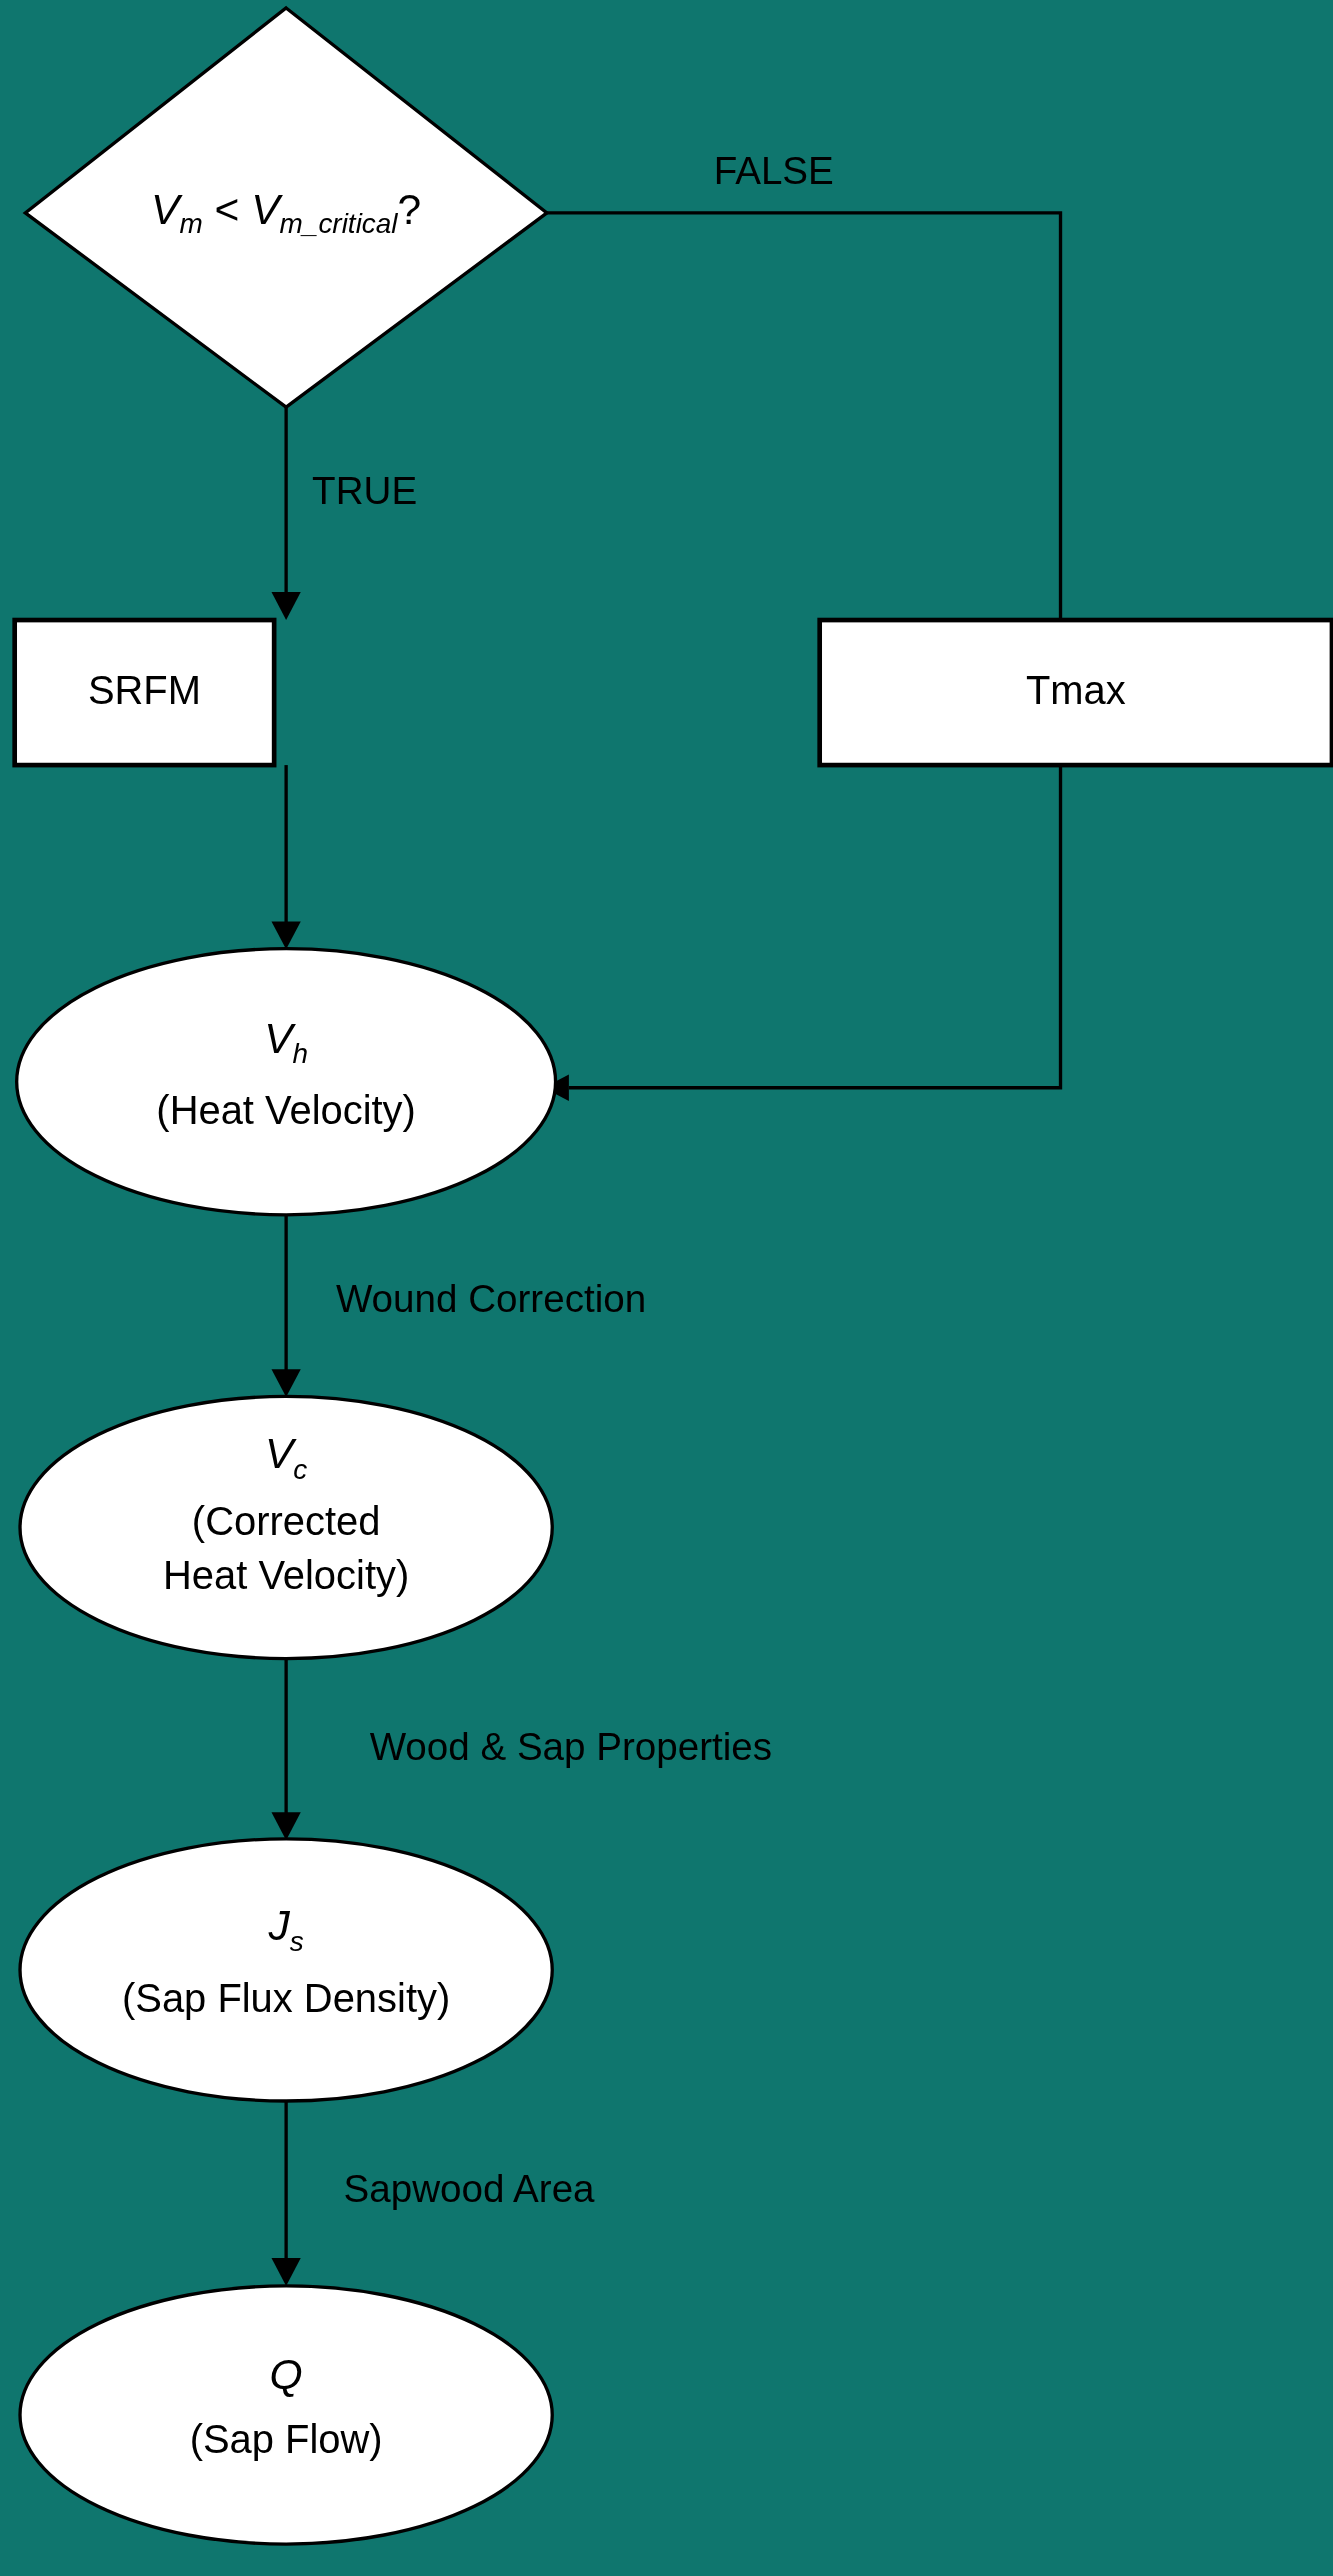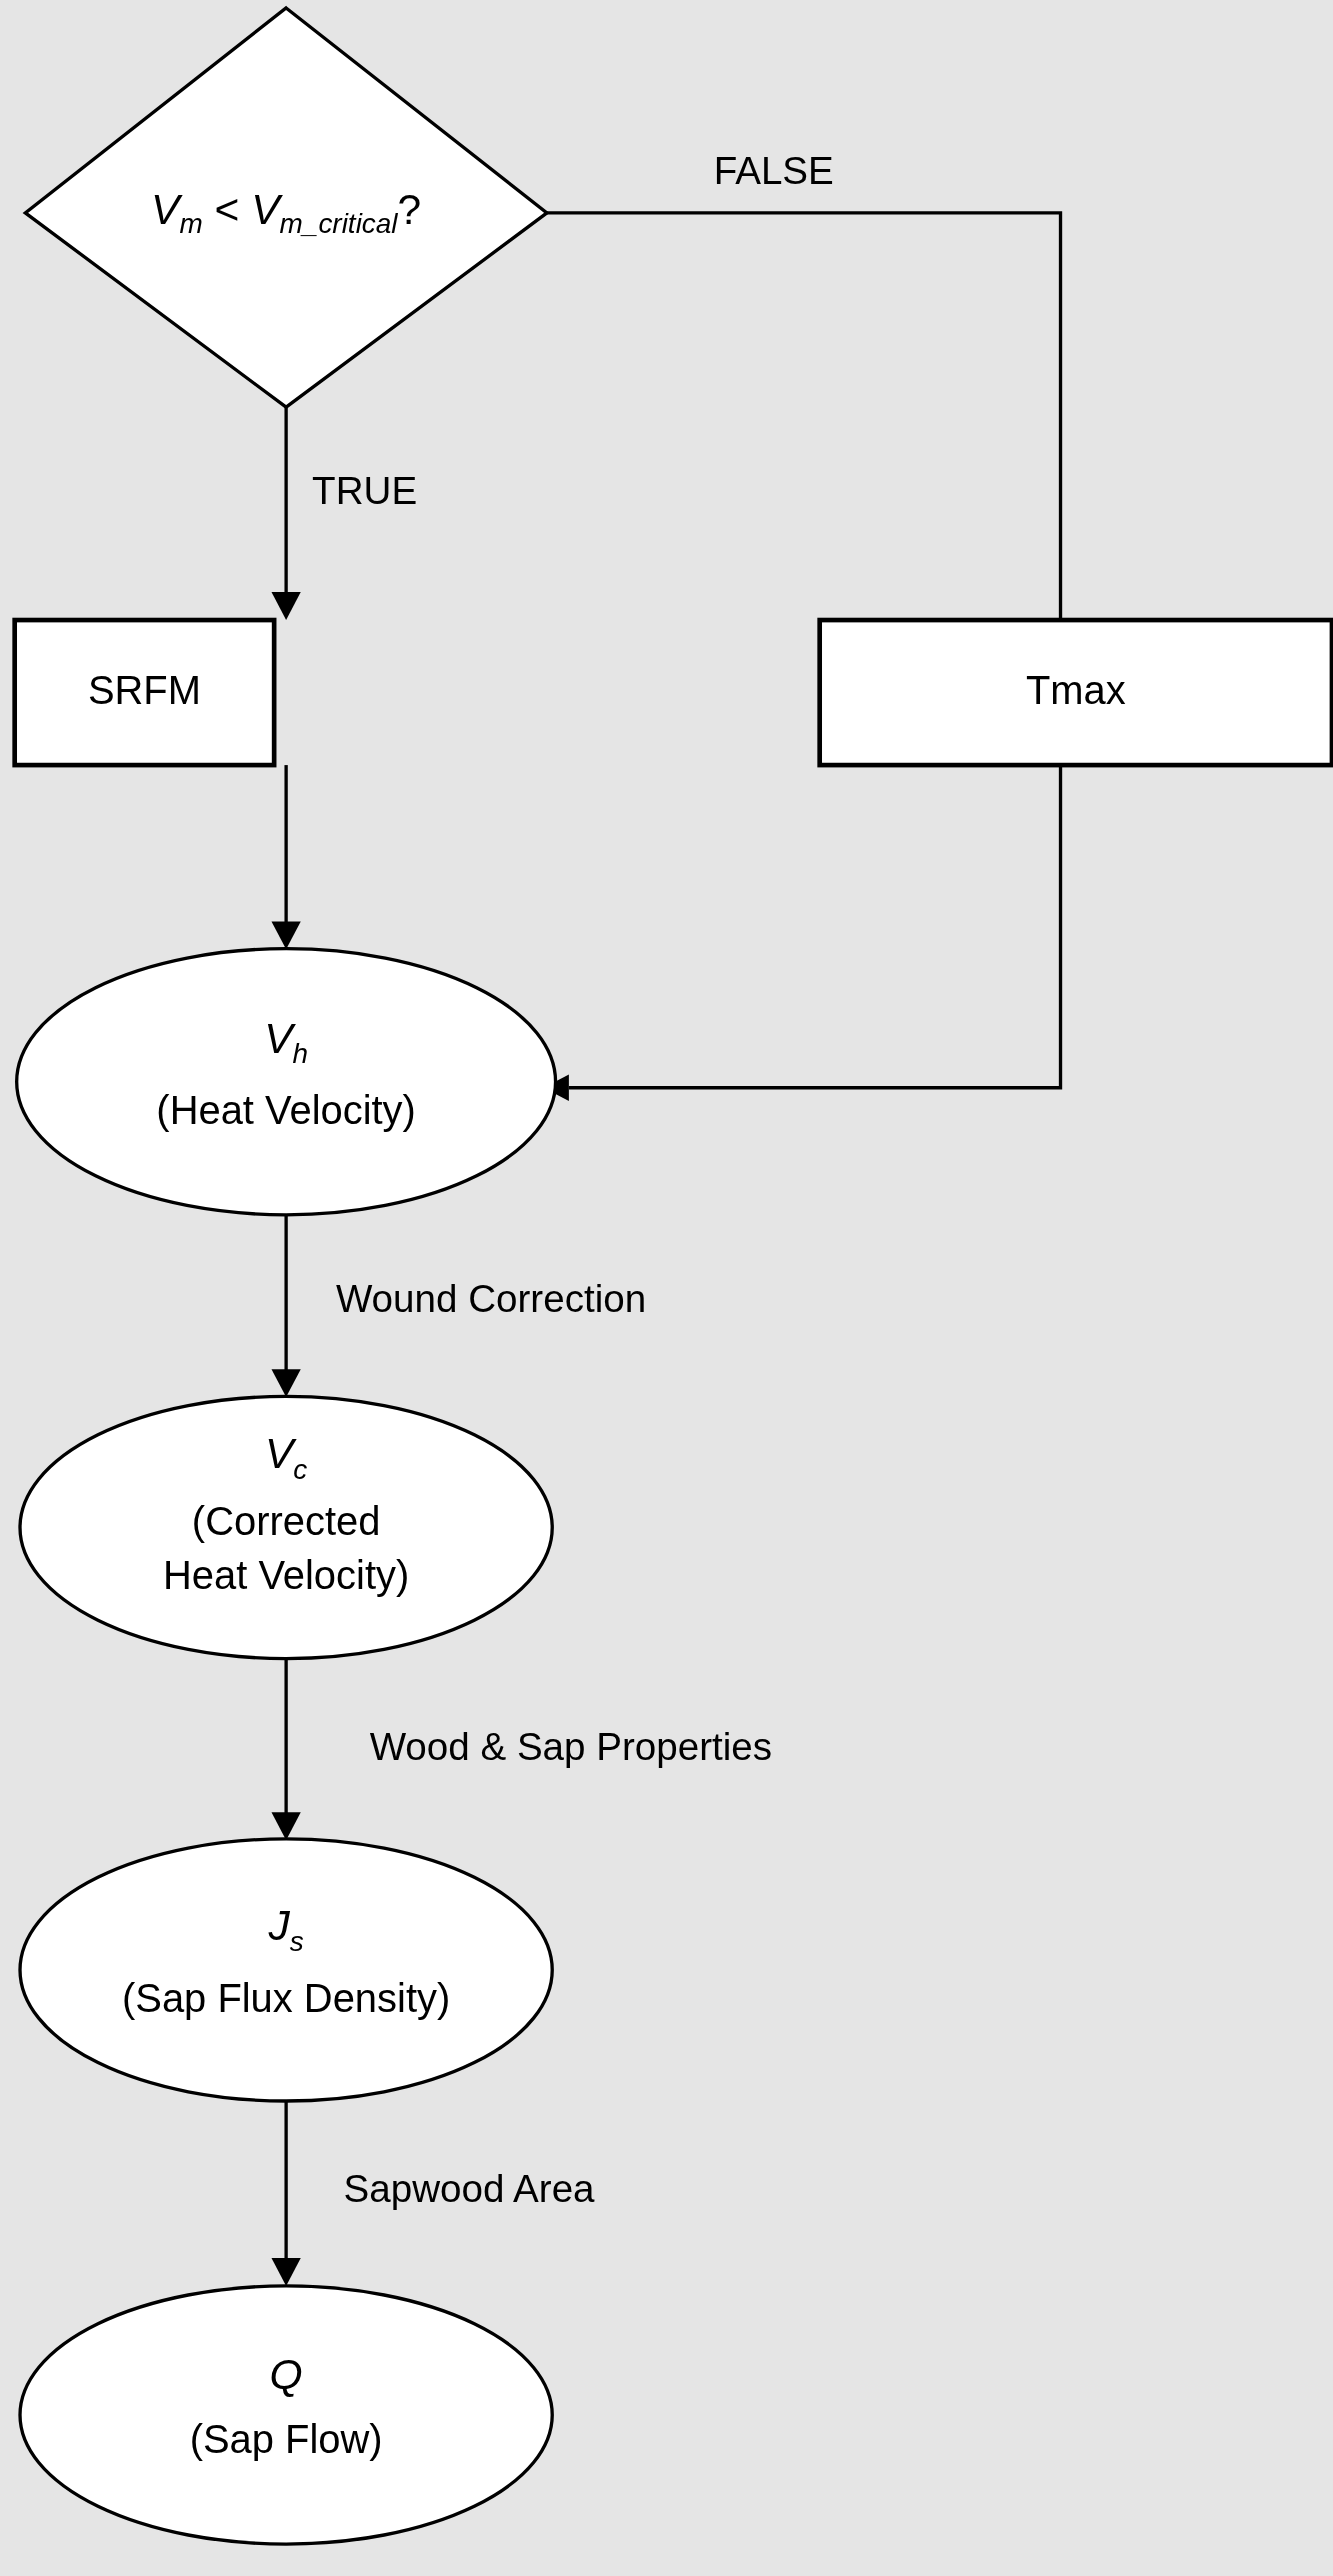--- a/index.html
+++ b/index.html
@@ -8,21 +8,21 @@
     background: #ffffff;
   }
   body {
     font-family: "Liberation Sans", sans-serif;
     color: #000000;
   }
   #flowchart-root {
     position: relative;
     width: 1334px;
     height: 2576px;
-    background: #e5e5e5;
+    background: #0f766e;
     overflow: hidden;
   }
   svg.flow-canvas {
     display: block;
     width: 1334px;
     height: 2576px;
   }
   .node-shape {
     fill: #ffffff;
     stroke: #000000;

